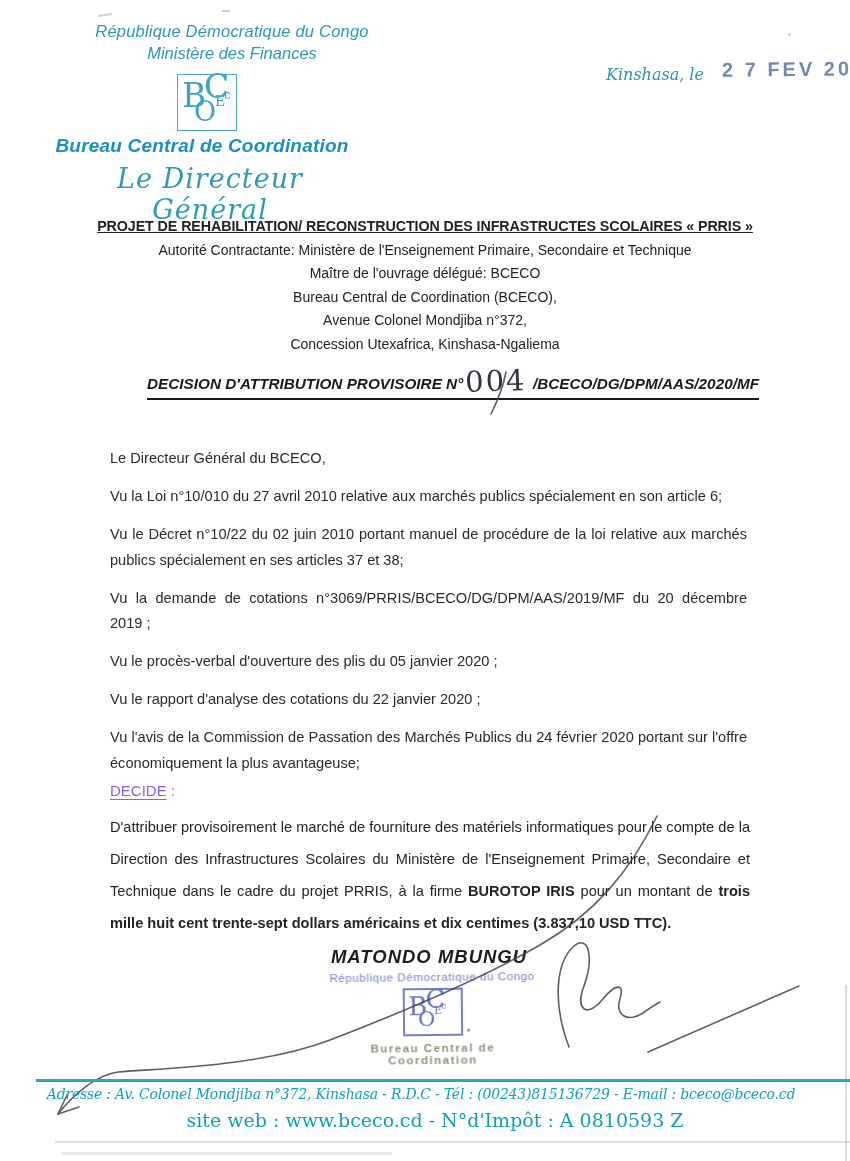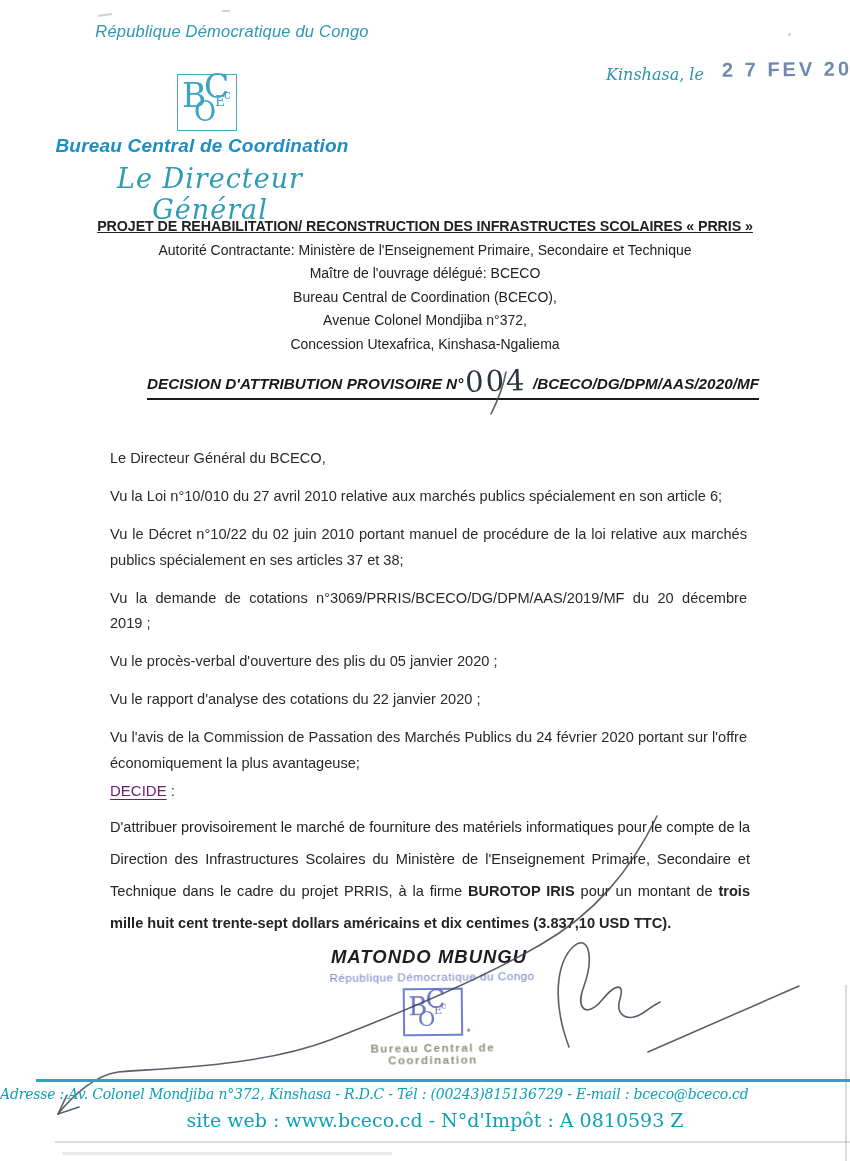--- a/index.html
+++ b/index.html
@@ -47,40 +47,40 @@
     border-bottom:2.5px solid #1c1c1c;padding-bottom:5px;white-space:nowrap;
   }
   .hand-number{
     display:inline-block;font-family:"DejaVu Serif",serif;font-weight:400;font-style:normal;
     font-size:29px;letter-spacing:2px;color:#2d3340;line-height:10px;
     transform:rotate(-2deg) translateY(2px);padding:0 2px;
   }
   
   .body-block{position:absolute;left:110px;top:446px;width:637px;}
   .body-block p{margin:0 0 12.5px 0;font-size:14.6px;line-height:25.5px;text-align:justify;color:#2a2a2a;}
-  .decide-line{position:absolute;left:110px;top:782px;font-size:15px;color:#701a75;}
+  .decide-line{position:absolute;left:110px;top:782px;font-size:15px;color:#8b5cf6;}
   .decide-line .u{text-decoration:underline;text-underline-offset:3px;}
   .award{position:absolute;left:110px;top:811px;width:640px;font-size:14.6px;line-height:32px;text-align:justify;color:#242424;}
   .award .b{font-weight:bold;}
   
   .sig-name{
     position:absolute;left:0;top:946px;width:858px;text-align:center;
     font-weight:bold;font-style:italic;font-size:18.5px;letter-spacing:1px;color:#1d1d1d;
   }
   .stamp{position:absolute;left:325px;top:971px;width:215px;text-align:center;transform:rotate(-.6deg);filter:blur(.3px);}
   .stamp .s1{font-size:11.5px;color:rgba(95,104,190,.85);letter-spacing:.6px;}
   .stamp-logo{position:relative;margin:5px auto 0 auto;width:56px;height:44px;border:2.5px solid rgba(80,94,198,.8);}
   .stamp-logo .logo-letters{transform:scale(.78);transform-origin:2px 0;color:#5a66c2;opacity:.9;}
   .stamp .s2{margin-top:6px;font-size:11.5px;font-weight:bold;color:rgba(125,122,100,.85);letter-spacing:1.5px;}
   .stamp-dot{position:absolute;left:142px;top:58px;width:3px;height:3px;background:rgba(80,94,198,.8);border-radius:50%;}
   
   .footer-rule{position:absolute;left:36px;right:0;top:1079px;height:2.5px;background:#2ca6bc;}
   .footer-t1{
-    position:absolute;left:0;top:1086px;width:774px;
-    font-family:"DejaVu Serif",serif;font-style:italic;font-size:14px;color:#0fa0b5;letter-spacing:-.2px;
+    position:absolute;left:0;top:1086px;width:774px;text-align:center;
+    font-family:"DejaVu Serif",serif;font-style:italic;font-size:14px;color:#0fa0b5;letter-spacing:-.2px;padding-left:34px;
   }
   .footer-t2{
     position:absolute;left:0;top:1109px;width:850px;text-align:center;
     font-family:"DejaVu Serif",serif;font-size:19px;color:#0fa0b5;margin-left:10px;
   }
   .footer-faint{position:absolute;left:55px;right:0;top:1141px;height:1.5px;background:rgba(150,150,155,.32);}
   
   .pen-overlay{position:absolute;left:0;top:0;pointer-events:none;}
   .artifact{position:absolute;background:rgba(120,120,125,.35);}
   .a1{left:98px;top:14px;width:14px;height:2px;transform:rotate(-8deg);}
@@ -95,20 +95,21 @@
 <div class="page">
 
   <div class="artifact a1"></div>
   <div class="artifact a2"></div>
   <div class="artifact a3"></div>
   <div class="edge-r"></div>
   <div class="smudge"></div>
 
   <div class="hdr-left">
     <div class="rep">République Démocratique du Congo</div>
+    <div class="min">Ministère des Finances</div>
   </div>
 
   <div class="dateline">
     <span class="kinshasa">Kinshasa, le</span>
     <span class="datestamp">2 7 FEV 2020</span>
   </div>
 
   <div class="logo-box">
     <div class="logo-letters">
       <span class="lB">B</span>

